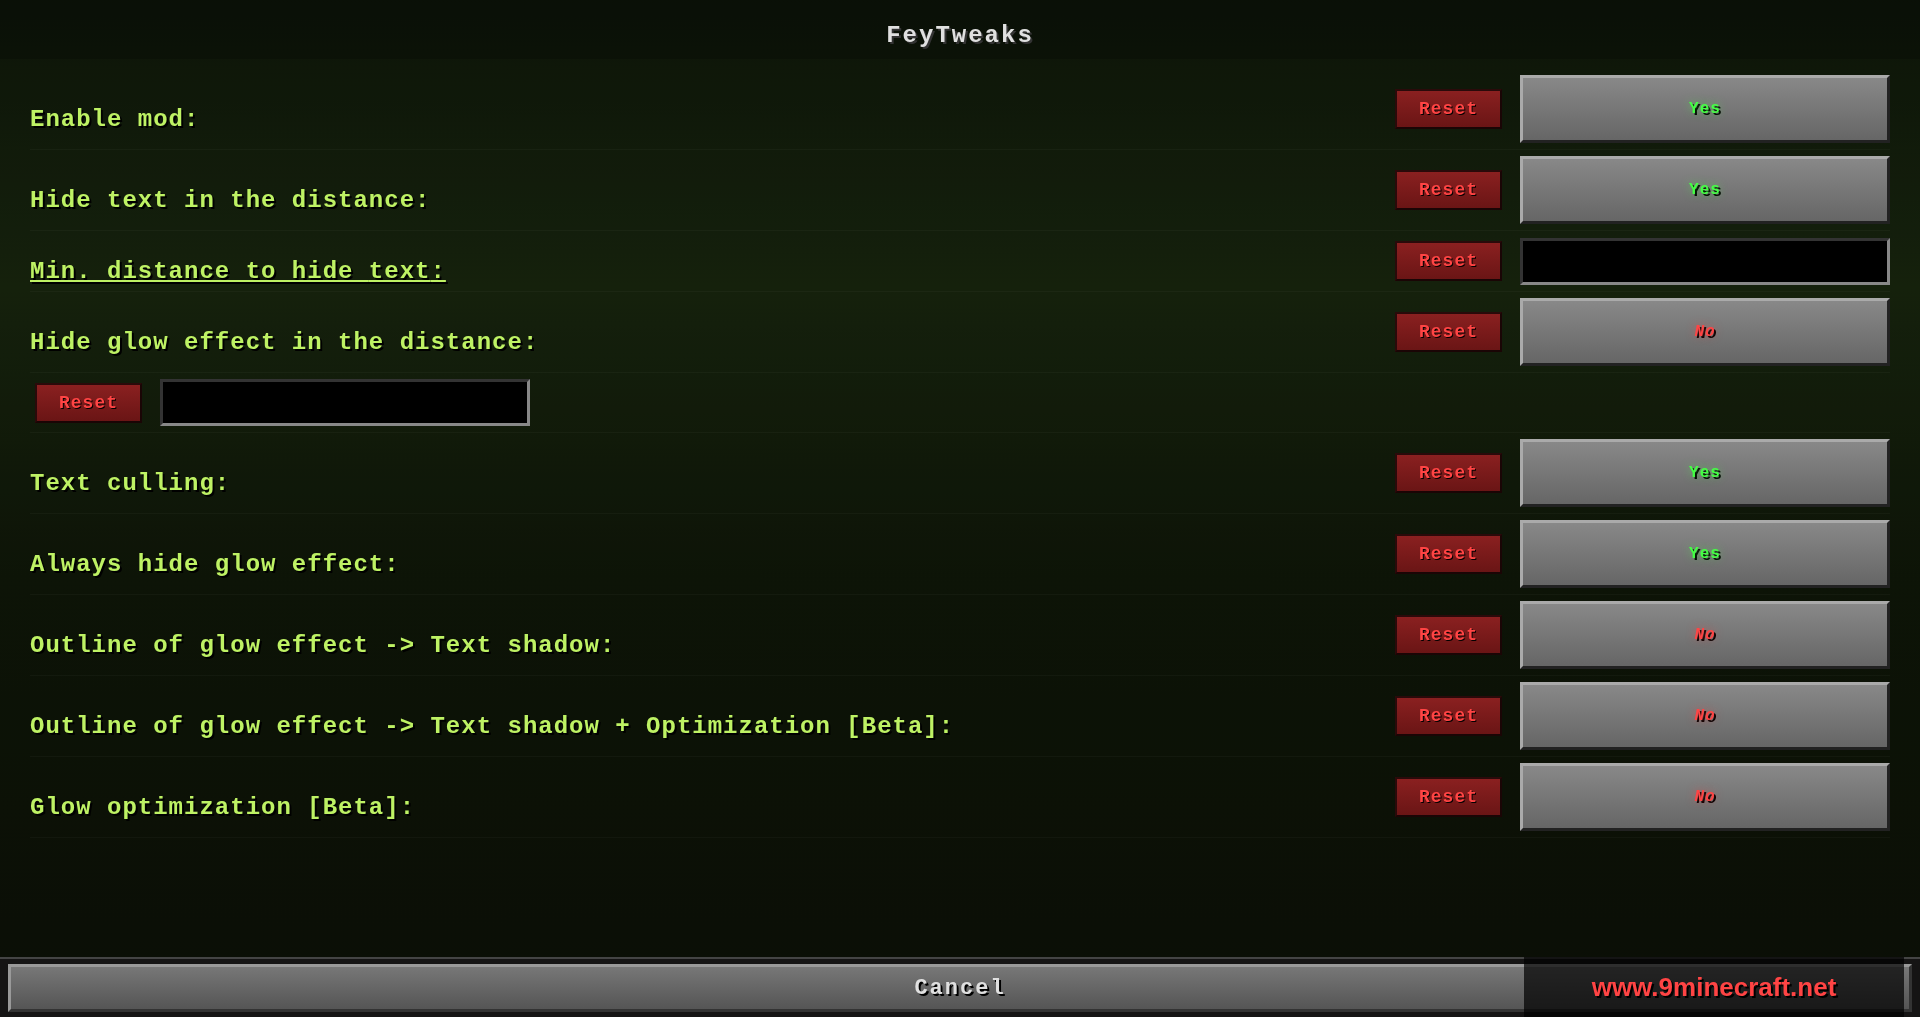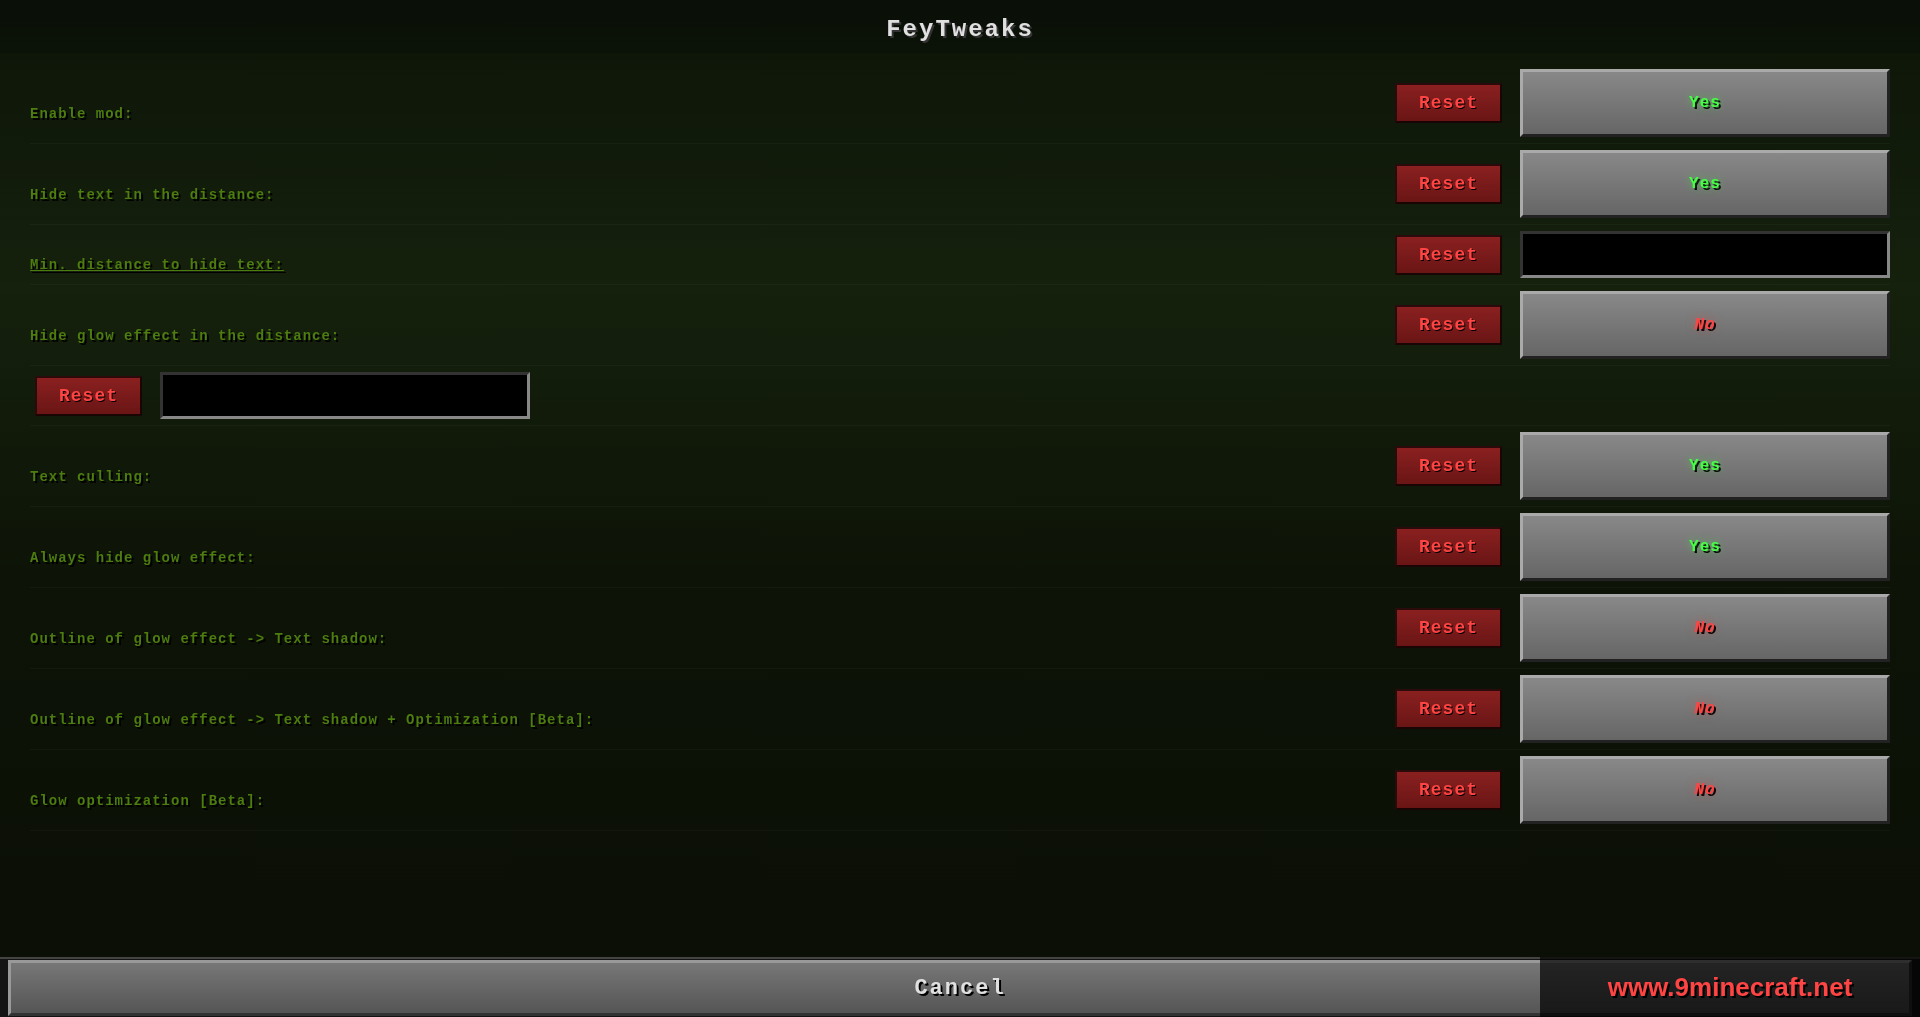--- a/index.html
+++ b/index.html
@@ -47,21 +47,21 @@
     .modal {
       position: absolute;
       inset: 0;
       bottom: 60px;
       display: flex;
       flex-direction: column;
     }
 
     .title-bar {
       text-align: center;
-      padding: 16px 0 10px;
+      padding: 22px 0 10px;
       background: rgba(0,0,0,0.4);
     }
 
     .title-text {
       color: #e0e0e0;
       font-size: 24px;
       font-family: 'Courier New', monospace;
       font-weight: bold;
       letter-spacing: 2px;
       text-shadow: 2px 2px 0 #333;
@@ -77,22 +77,22 @@
     .setting-row {
       display: flex;
       align-items: center;
       padding: 6px 0;
       min-height: 55px;
       border-bottom: 1px solid rgba(255,255,255,0.03);
     }
 
     .setting-label {
       flex: 1;
-      color: #4d7c0f;
-      font-size: 14px;
+      color: #bef264;
+      font-size: 24px;
       font-family: 'Courier New', monospace;
       font-weight: bold;
       letter-spacing: 1px;
       text-shadow: 2px 2px 0 #000;
       margin-top: 21px;
     }
 
     .setting-label.underlined span {
       text-decoration: underline;
     }
@@ -187,41 +187,41 @@
       right: 0;
       height: 60px;
       display: flex;
       align-items: center;
       background: rgba(20,20,20,0.95);
       border-top: 2px solid #444;
     }
 
     .bottom-btn {
       flex: 1;
-      height: 56px;
+      height: 48px;
       margin: 6px 8px;
       background: linear-gradient(to bottom, #777, #555);
       border: 3px solid #666;
       border-right-color: #333;
       border-bottom-color: #333;
       border-left-color: #999;
       border-top-color: #999;
       color: #e0e0e0;
       font-family: 'Courier New', monospace;
       font-size: 22px;
       font-weight: bold;
       cursor: pointer;
       letter-spacing: 2px;
       text-shadow: 2px 2px 0 #000;
     }
 
     .watermark {
       position: absolute;
       bottom: 0;
-      right: 0;
+      right: 16px;
       height: 60px;
       width: 380px;
       background: rgba(0,0,0,0.7);
       display: flex;
       align-items: center;
       justify-content: center;
       margin-top: 36px;
     }
 
     .watermark-text {

